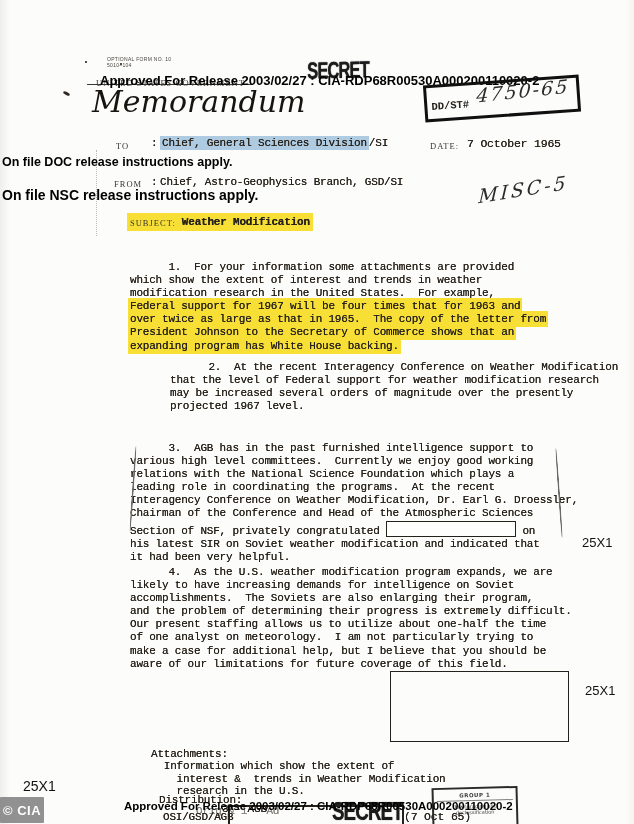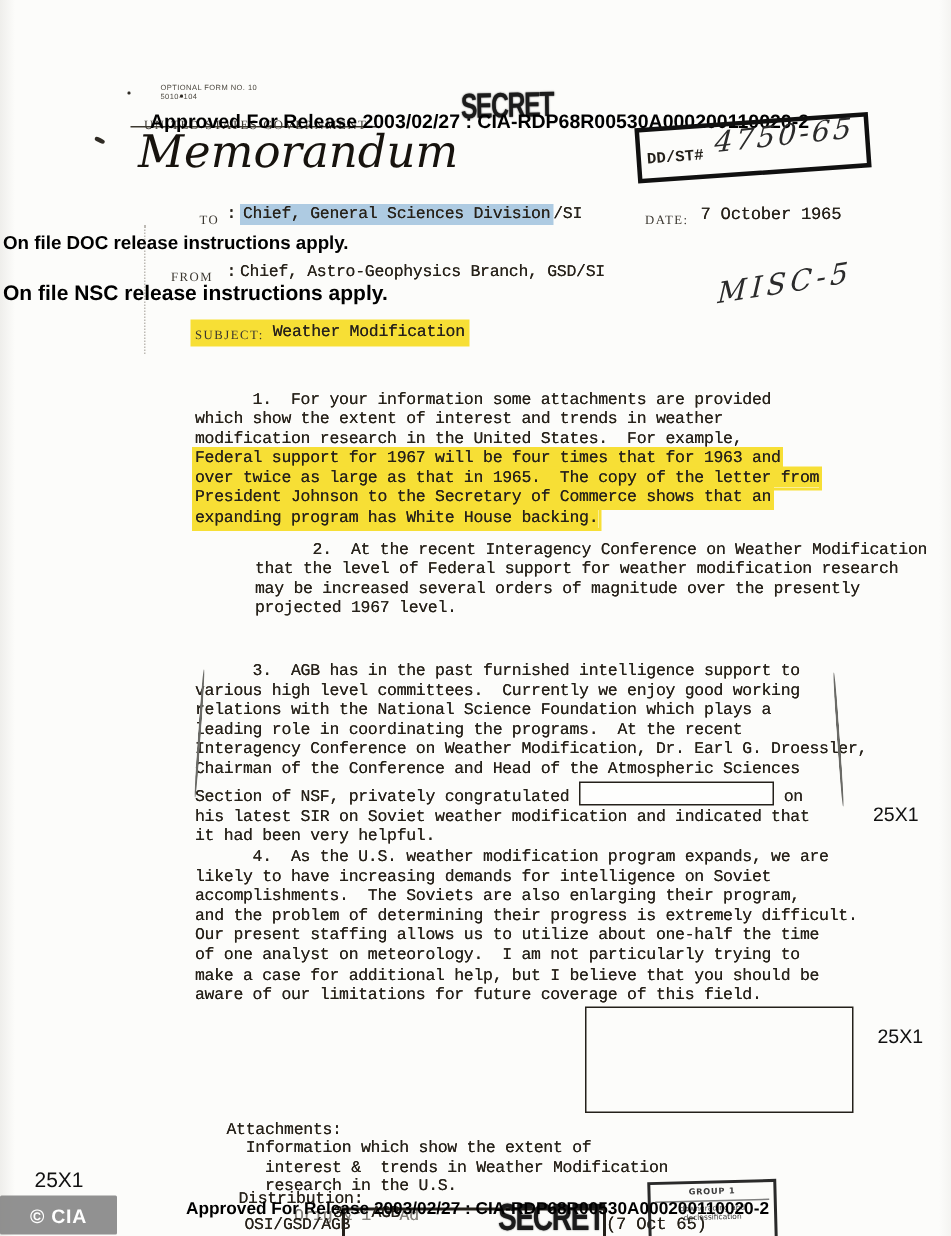--- a/index.html
+++ b/index.html
@@ -62,38 +62,38 @@
 
   <div class="abs overlay-bold" style="left:100px; top:73px; font-size:13px; letter-spacing:0; z-index:3;">Approved For Release 2003/02/27 : CIA-RDP68R00530A000200110020-2</div>
 
   <div class="abs ddst-box" style="left:424px; top:80px; width:150px; height:31px; z-index:4;">
     <span class="abs mono" style="left:4px; top:13px; font-size:10.5px; font-weight:bold;">DD/ST#</span>
     <span class="abs handwrite" style="left:50px; top:-2px; font-size:19px; transform:skewX(-10deg) rotate(-2deg); letter-spacing:2px;">4750-65</span>
   </div>
 
   <div class="abs title-memo" style="left:92px; top:84px;">Memorandum</div>
 
-  <span class="abs serif-label" style="left:133px; top:141px;text-align:center;">TO</span>
+  <span class="abs serif-label" style="left:116px; top:141px;text-align:center;">TO</span>
   <span class="abs typed" style="left:151px; top:137px;">:</span>
   <span class="abs typed" style="left:160px; top:137px;"><span class="hl-blue">Chief, General Sciences Division</span><span>/SI</span></span>
   <span class="abs serif-label" style="left:430px; top:141px;">DATE:</span>
   <span class="abs typed" style="left:467px; top:137px; font-size:11.5px;">7 October 1965</span>
 
   <div class="abs overlay-bold" style="left:2px; top:155px; font-size:12.5px;">On file DOC release instructions apply.</div>
 
   <span class="abs serif-label" style="left:114px; top:179px;">FROM</span>
   <span class="abs typed" style="left:151px; top:176px;">:</span>
   <span class="abs typed" style="left:160px; top:176px;">Chief, Astro-Geophysics Branch, GSD/SI</span>
 
   <div class="abs overlay-bold" style="left:2px; top:187px; font-size:14px;">On file NSC release instructions apply.</div>
 
   <div class="abs" style="left:130px; top:213px;">
     <span class="subject-mark">
       <span class="serif-label">SUBJECT:</span>
-      <span class="typed" style="font-weight:normal;">Weather Modification</span>
+      <span class="typed" style="font-weight:bold;">Weather Modification</span>
     </span>
   </div>
 
   <div class="abs handwrite" style="left:478px; top:178px; font-size:19px; letter-spacing:3px; transform:rotate(-9deg) skewX(-12deg);">MISC-5</div>
 
   <div class="abs typed" style="left:130px; top:261px;">
       <div class="tline"><span>      1.  For your information some attachments are provided</span></div>
       <div class="tline"><span>which show the extent of interest and trends in weather</span></div>
       <div class="tline"><span>modification research in the United States.  For example,</span></div>
       <div class="tline"><span class="hl">Federal support for 1967 will be four times that for 1963 and</span></div>
@@ -155,15 +155,15 @@
   <div class="abs overlay-bold" style="left:124px; top:800px; font-size:11.5px; z-index:3;">Approved For Release 2003/02/27 : CIA-RDP68R00530A000200110020-2</div>
   <div class="abs stamp-secret" style="left:332px; top:797px; font-size:22px; transform:scale(.85,1.15); z-index:2;">SECRET</div>
 
   <div class="abs group-stamp" style="left:432px; top:787px; width:82px; height:36px; z-index:2;">
     <div class="g1">GROUP 1</div>
     <div class="rule"></div>
     <div class="gsm">downgrading and</div>
     <div class="gsm">declassification</div>
   </div>
 
-  <div class="abs cia-badge" style="left:0; top:797px; width:78px; height:26px; z-index:5;">© CIA</div>
+  <div class="abs cia-badge" style="left:0; top:797px; width:44px; height:26px; z-index:5;">© CIA</div>
 
 </div>
 
 </body></html>

